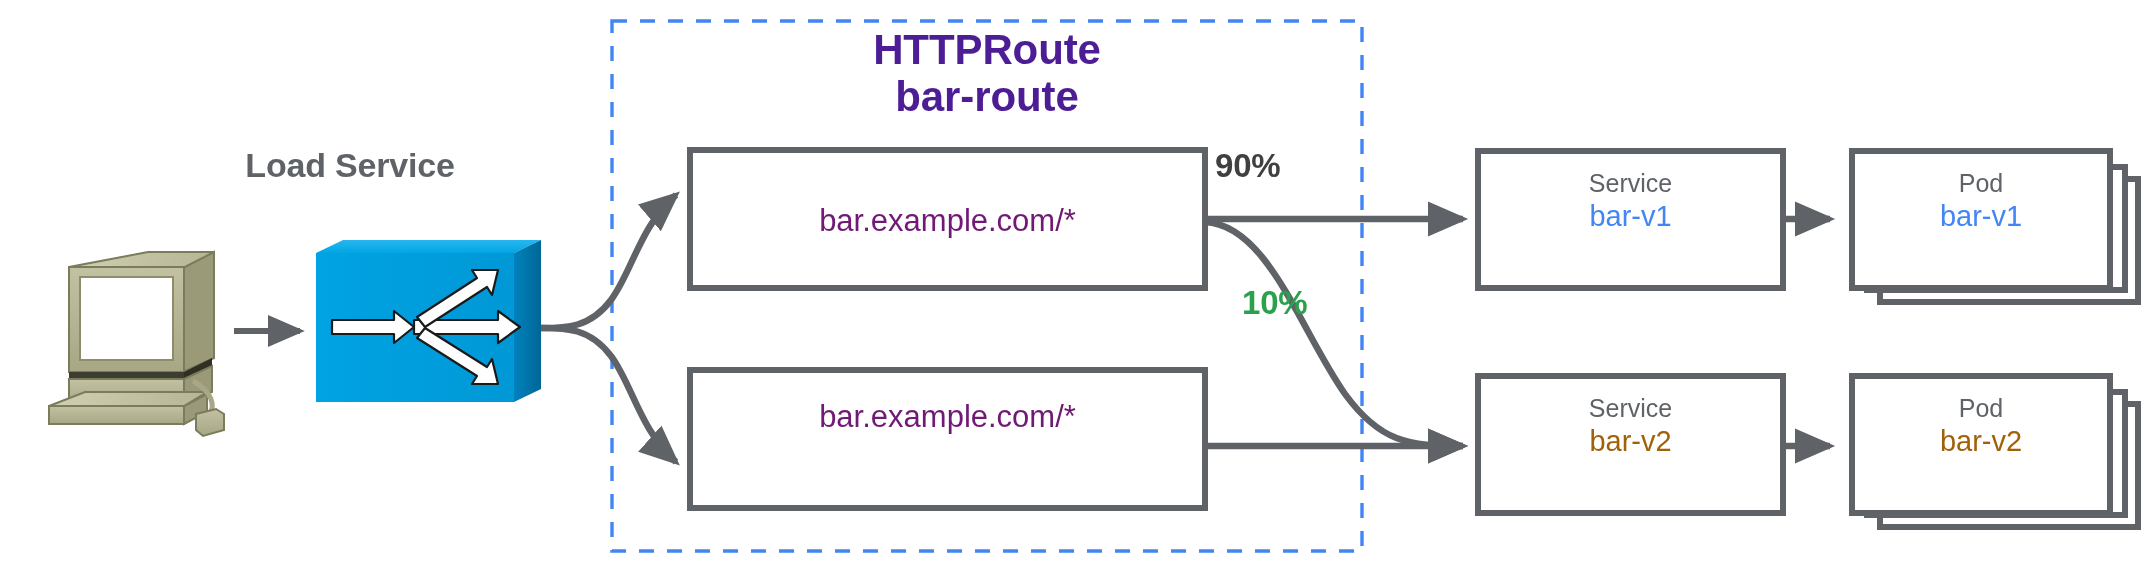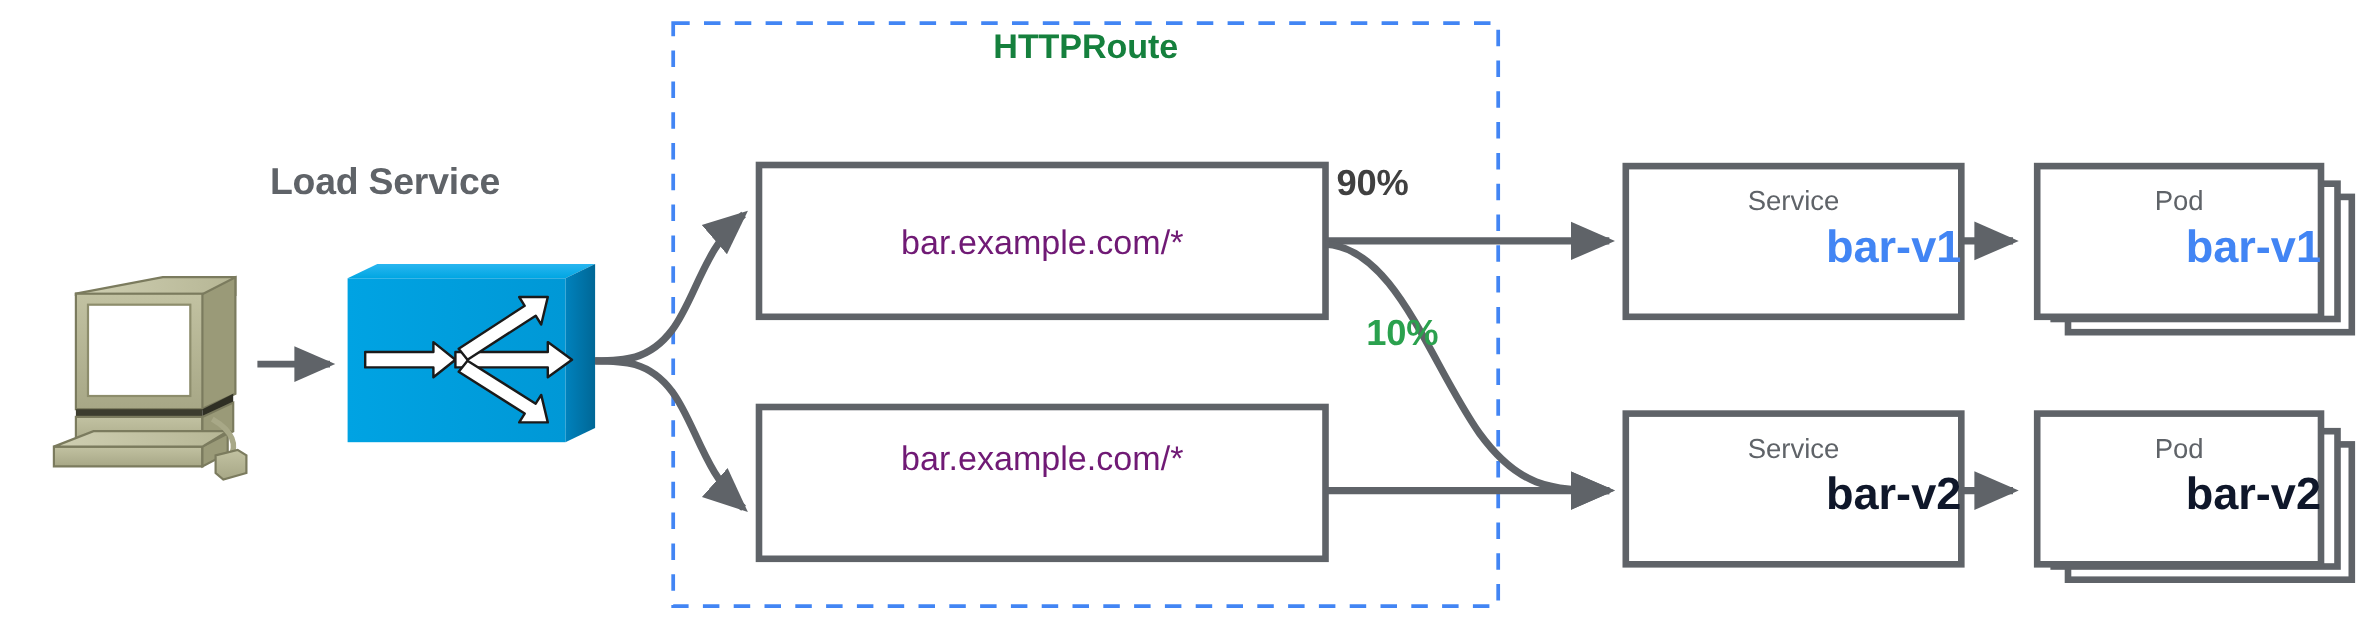--- a/index.html
+++ b/index.html
@@ -32,44 +32,43 @@
     pointer-events: none;
     line-height: 1.22;
   }
   .lb-title {
     font-size: 34px;
     font-weight: bold;
     color: #5f6368;
     letter-spacing: -0.2px;
   }
   .route-group-title {
-    font-size: 31px;
+    font-size: 42px;
     font-weight: bold;
-    color: #15803d;
+    color: #4c1d95;
     letter-spacing: -0.1px;
   }
   .route-box-text {
     font-size: 31px;
     font-weight: normal;
     color: #701a75;
   }
   .box-kind {
     font-size: 25px;
     font-weight: normal;
     color: #5f6368;
     display: block;
   }
   .box-name {
-    font-size: 41px;
-    font-weight: bold;
+    font-size: 29px;
+    font-weight: normal;
     display: block;
-    text-align: right;
   }
   .name-v1 { color: #4285f4; }
-  .name-v2 { color: #0f172a; }
+  .name-v2 { color: #a16207; }
   .pct-label {
     position: absolute;
     font-size: 33px;
     font-weight: bold;
     letter-spacing: -0.2px;
   }
   .pct-90 { color: #404040; }
   .pct-10 { color: #2ba14e; margin-left: 27px; }
 </style>
 </head>
@@ -179,20 +178,21 @@
     <g>
       <rect x="1880" y="404" width="258" height="123" fill="#ffffff" stroke="#5f6368" stroke-width="6"></rect>
       <rect x="1867" y="392" width="258" height="123" fill="#ffffff" stroke="#5f6368" stroke-width="6"></rect>
       <rect x="1852" y="376" width="258" height="137" fill="#ffffff" stroke="#5f6368" stroke-width="6"></rect>
     </g>
   </svg>
 
   <div class="node-label lb-title" style="left:200px; top:145px; width:300px;">Load Service</div>
 
   <div class="node-label route-group-title" style="left:837px; top:24px; width:300px;">HTTPRoute</div>
+  <div class="node-label route-group-title" style="left:837px; top:71px; width:300px;">bar-route</div>
 
   <div class="node-label route-box-text" style="left:690px; top:202px; width:515px;">bar.example.com/*</div>
 
   <div class="node-label route-box-text" style="left:690px; top:398px; width:515px;">bar.example.com/*</div>
 
   <div class="pct-label pct-90" style="left:1215px; top:147px;">90%</div>
   <div class="pct-label pct-10" style="left:1215px; top:284px;">10%</div>
 
   <div class="node-label" style="left:1478px; top:168px; width:305px;">
     <span class="box-kind">Service</span>

